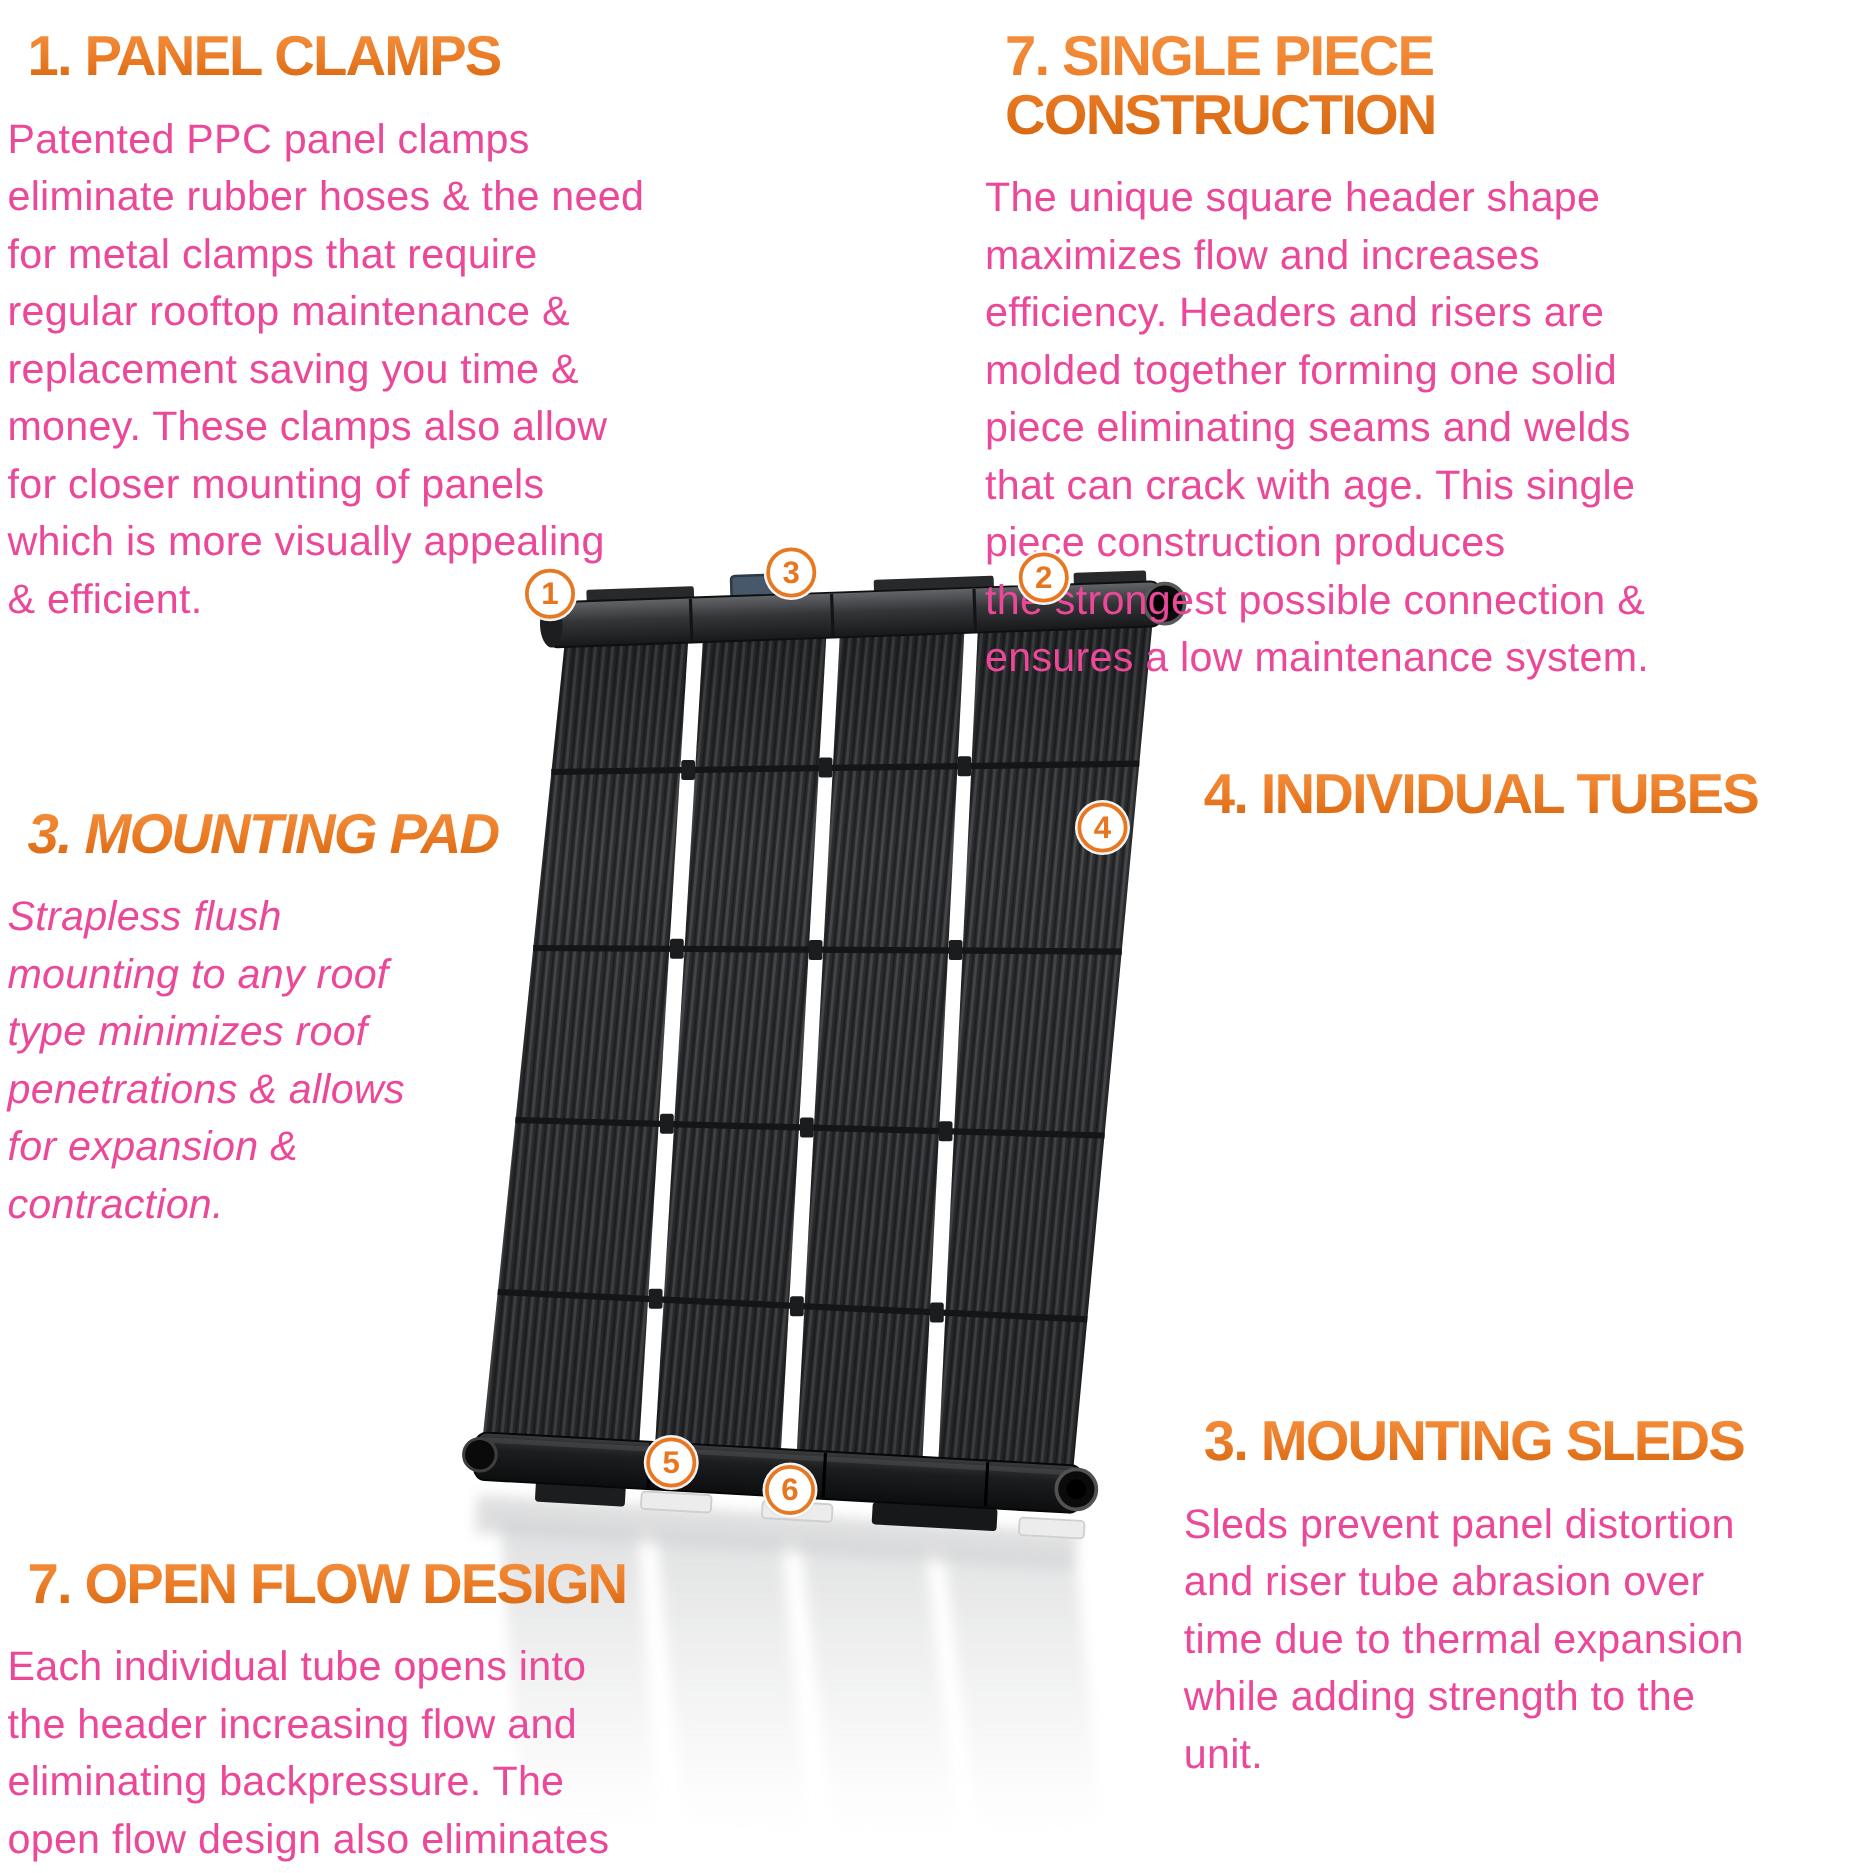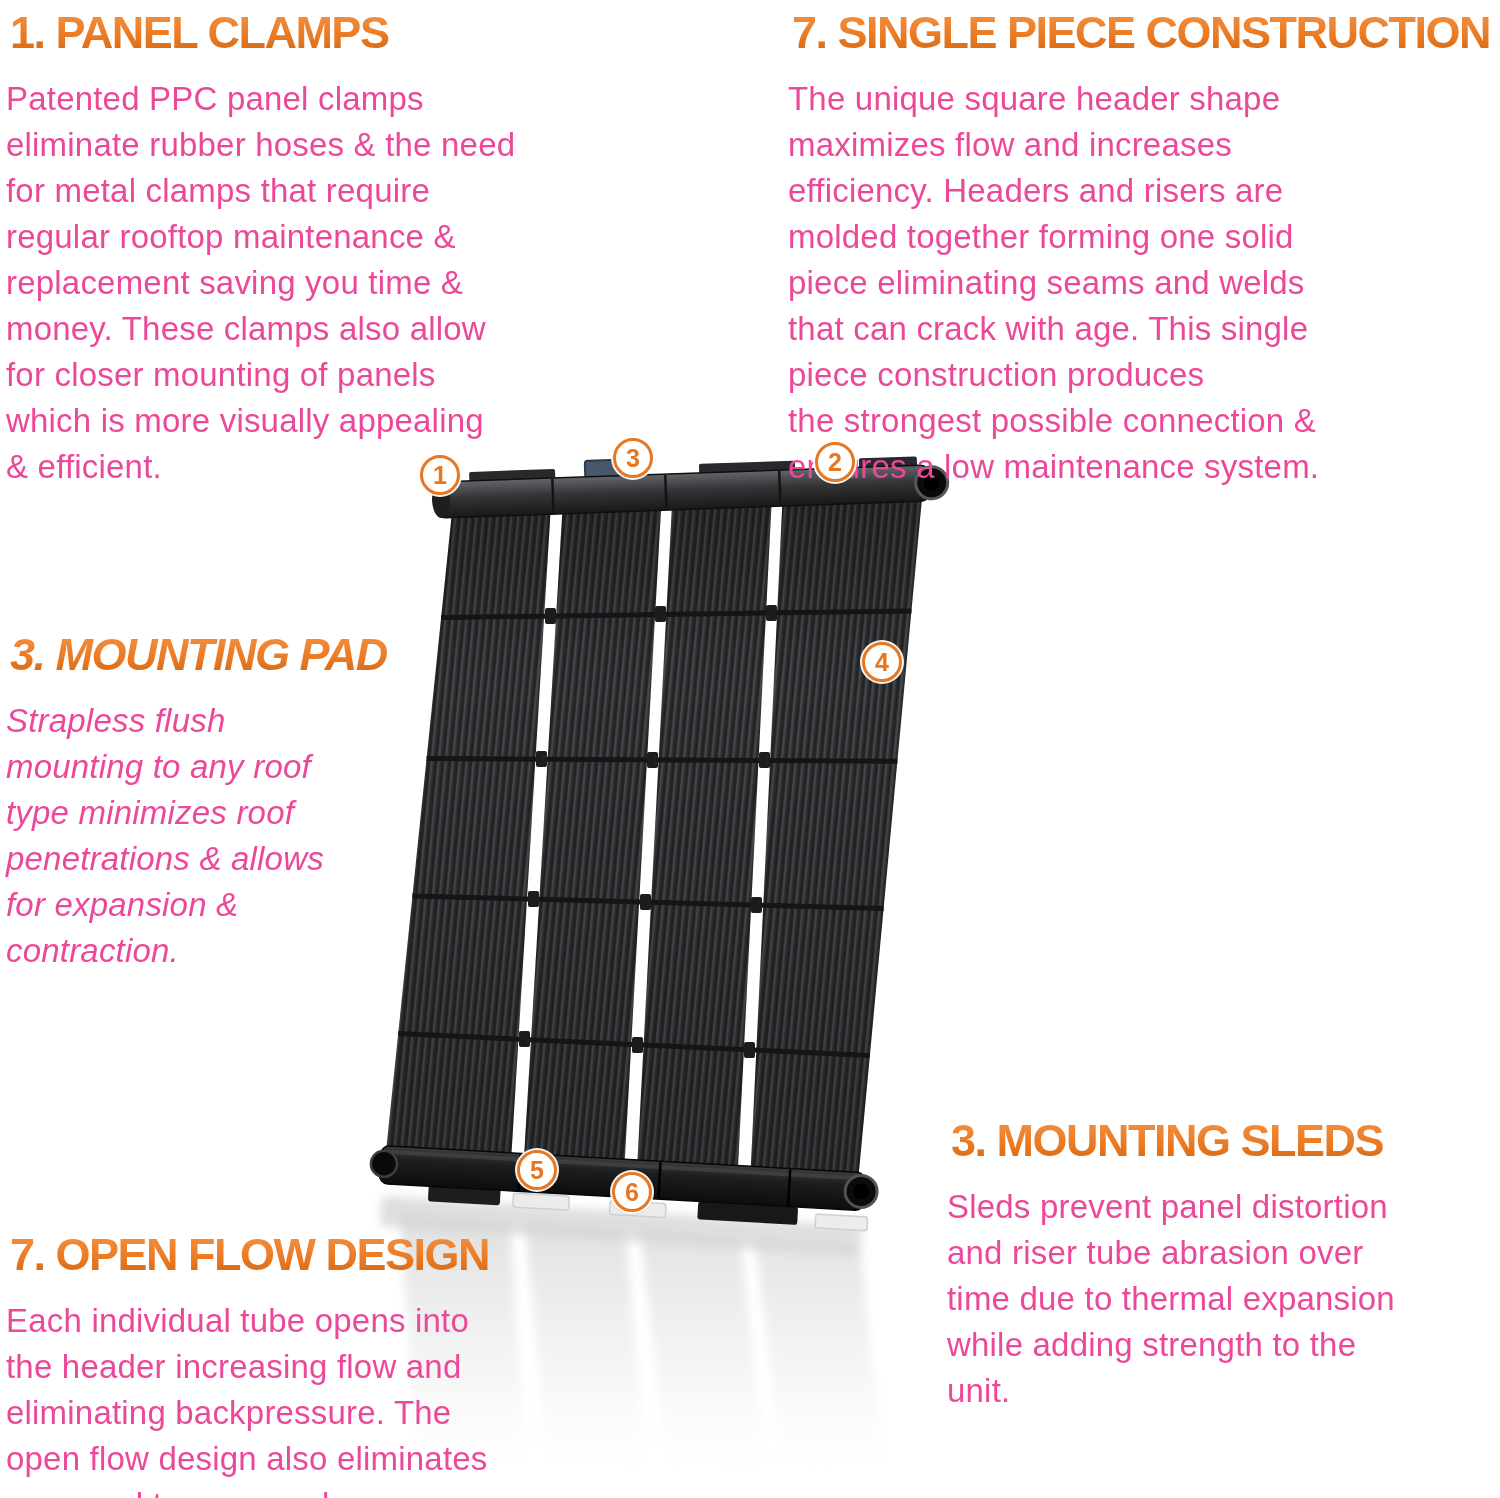--- a/index.html
+++ b/index.html
@@ -2,21 +2,21 @@
 <html><head>
 <meta charset="utf-8">
 <style>
   html,body{margin:0;padding:0;background:#ffffff;}
   body{
     width:1500px;height:1498px;position:relative;overflow:hidden;
     font-family:"Liberation Sans",sans-serif;
   }
   .section{position:absolute;}
   .heading{
-    margin:4px;
+    margin:16px;
     font-family:"Liberation Sans",sans-serif;
     font-weight:800;
     font-size:45px;
     line-height:1.04;
     letter-spacing:-1.5px;
     color:#e8761f;
     background:linear-gradient(180deg,#f59140 0%,#ea7a24 55%,#d3660f 100%);
     -webkit-background-clip:text;
     background-clip:text;
     -webkit-text-fill-color:transparent;
@@ -203,20 +203,21 @@
   <h2 class="heading">3. MOUNTING PAD</h2>
   <p class="body-text">Strapless flush
 mounting to any roof
 type minimizes roof
 penetrations &amp; allows
 for expansion &amp;
 contraction.</p>
 </section>
 
 <section class="section s4">
+  <h2 class="heading">4. INDIVIDUAL TUBES</h2>
 </section>
 
 <section class="section s5">
   <h2 class="heading">7. OPEN FLOW DESIGN</h2>
   <p class="body-text">Each individual tube opens into
 the header increasing flow and
 eliminating backpressure. The
 open flow design also eliminates
 wear and tear on pool pumps.</p>
 </section>

